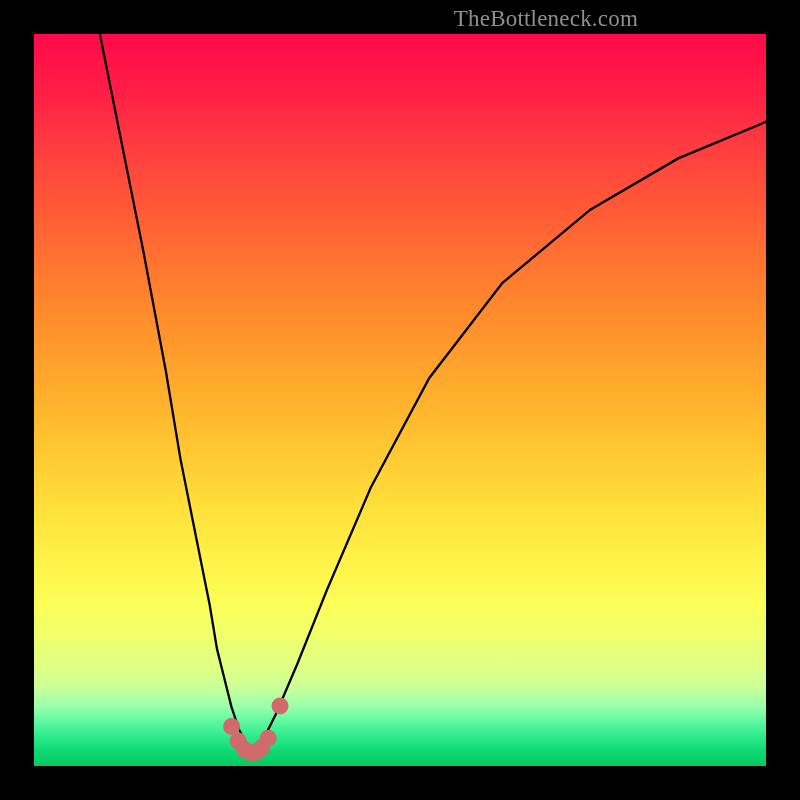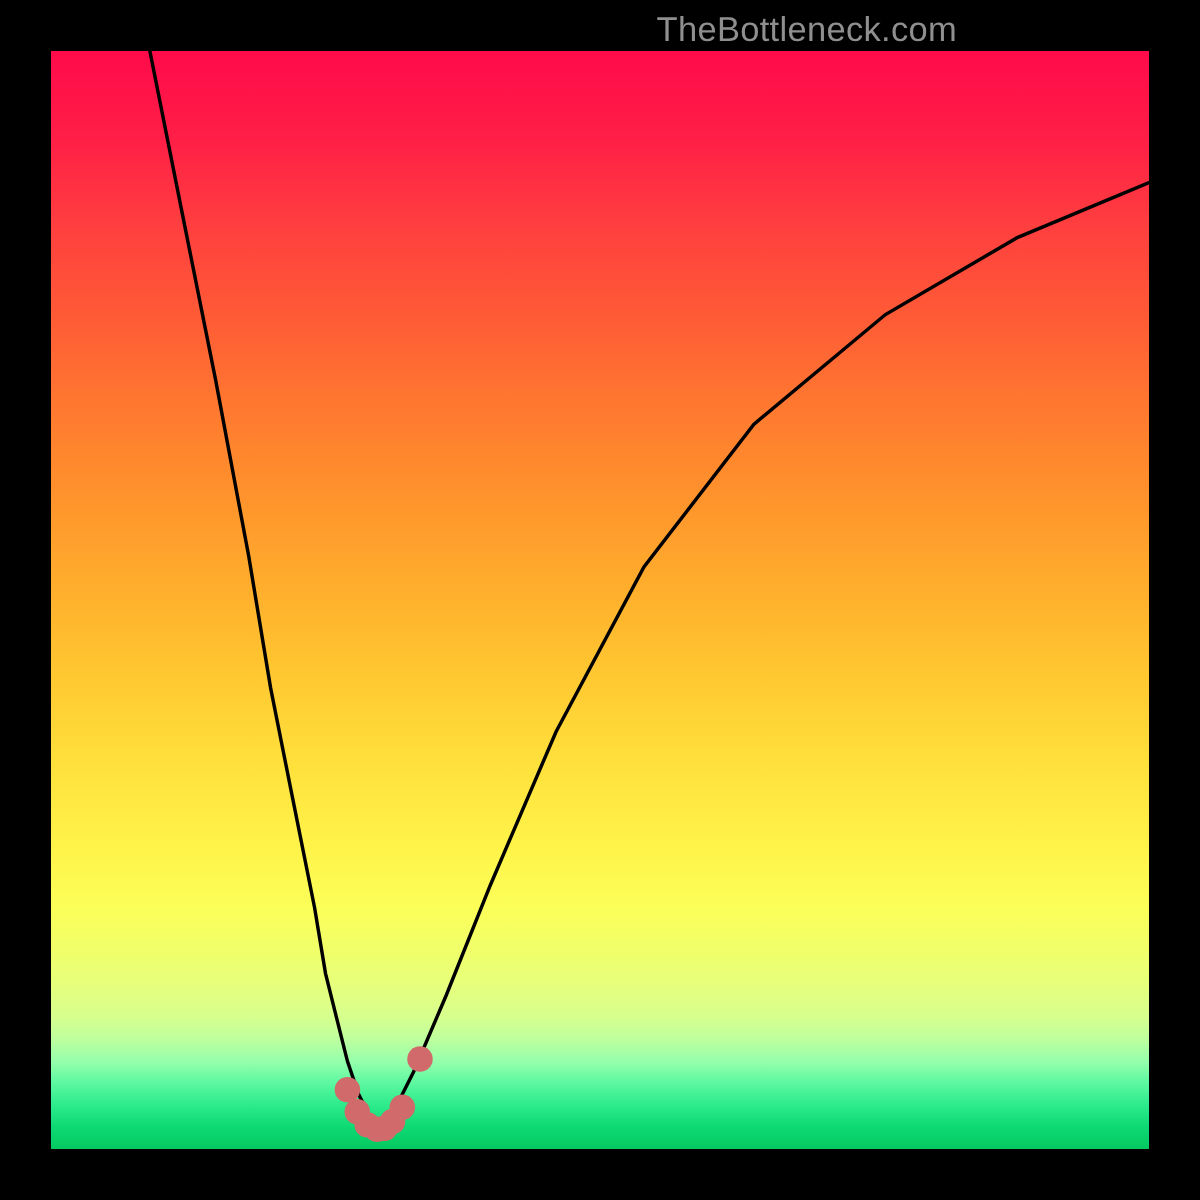--- a/index.html
+++ b/index.html
@@ -11,20 +11,21 @@
     background: #000;
     font-family: Arial, Helvetica, sans-serif;
   }
   .frame {
     position: absolute;
     left: 0;
     top: 0;
     width: 652px;
     height: 800px;
     background: #000;
+    font-family: Liberation Serif, serif;
   }
   .plot {
     position: absolute;
     left: 34px;
     top: 34px;
     width: 732px;
     height: 732px;
     
     background: linear-gradient(
       to bottom,

